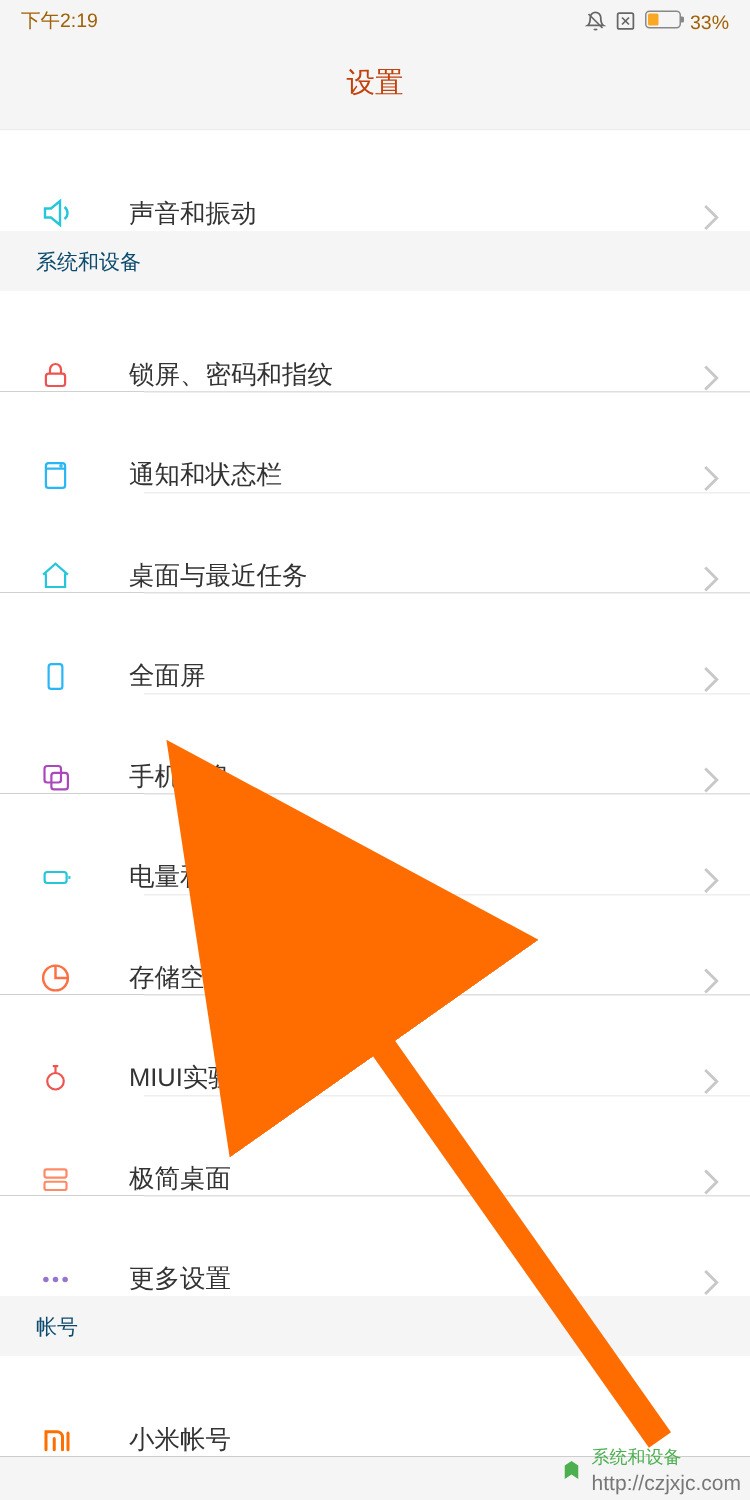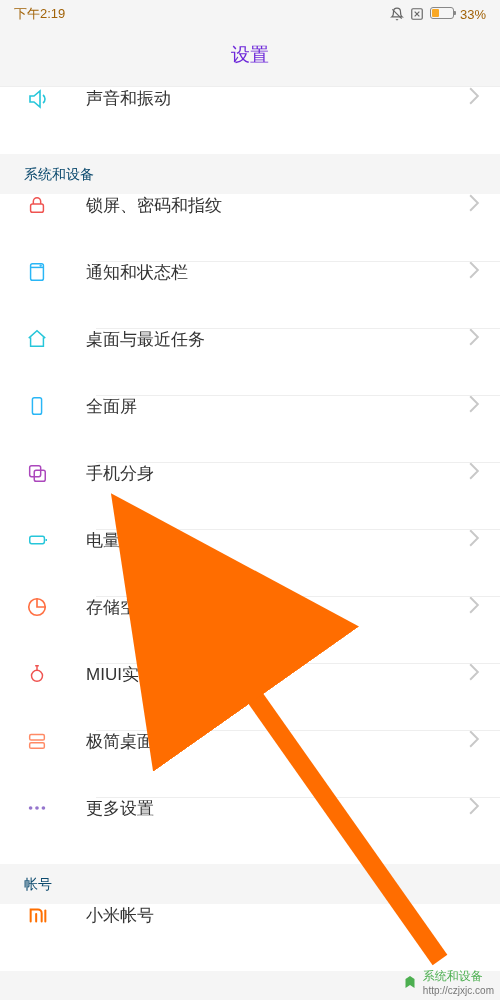--- a/index.html
+++ b/index.html
@@ -40,34 +40,34 @@
   .battery-fill {
     position: absolute;
     left: 1px; top: 1px; bottom: 1px;
     width: 33%;
     background: #f9a825;
     border-radius: 1px;
   }
   .header {
     text-align: center;
     font-size: 19px;
-    color: #6d28d9;
+    color: #c2410c;
     padding: 14px 0 18px;
     background: #f5f5f5;
   }
   .section-header {
     font-size: 14px;
     color: #0c4a6e;
     padding: 12px 24px 10px;
     background: #f5f5f5;
   }
   .list { background: #404040; }
   .item {
     display: flex;
-    align-items: flex-start;
+    align-items: flex-end;
     height: 67px;
     padding: 0 20px 0 26px;
     background: #fff;
     position: relative;
   }
   .item + .item::before {
     content: "";
     position: absolute;
     left: 96px; right: 0; top: 0;
     height: 1px;
@@ -96,21 +96,21 @@
     position: absolute;
     right: 6px;
     bottom: 4px;
     display: flex;
     align-items: center;
     gap: 4px;
     font-size: 12px;
     color: #4caf50;
     pointer-events: none;
   }
-  .watermark .url { color: #777; font-size: 10px; }
+  .watermark .url { color: #777; font-size: 14px; }
 </style>
 </head>
 <body>
 
 <div class="status-bar">
   <span>下午2:19</span>
   <span class="status-right">
     <svg width="14" height="14" viewBox="0 0 24 24" fill="none" stroke="#666" stroke-width="2">
         <path d="M18 8a6 6 0 0 0-12 0c0 7-3 9-3 9h18s-3-2-3-9"></path>
         <path d="M13.7 21a2 2 0 0 1-3.4 0"></path>

